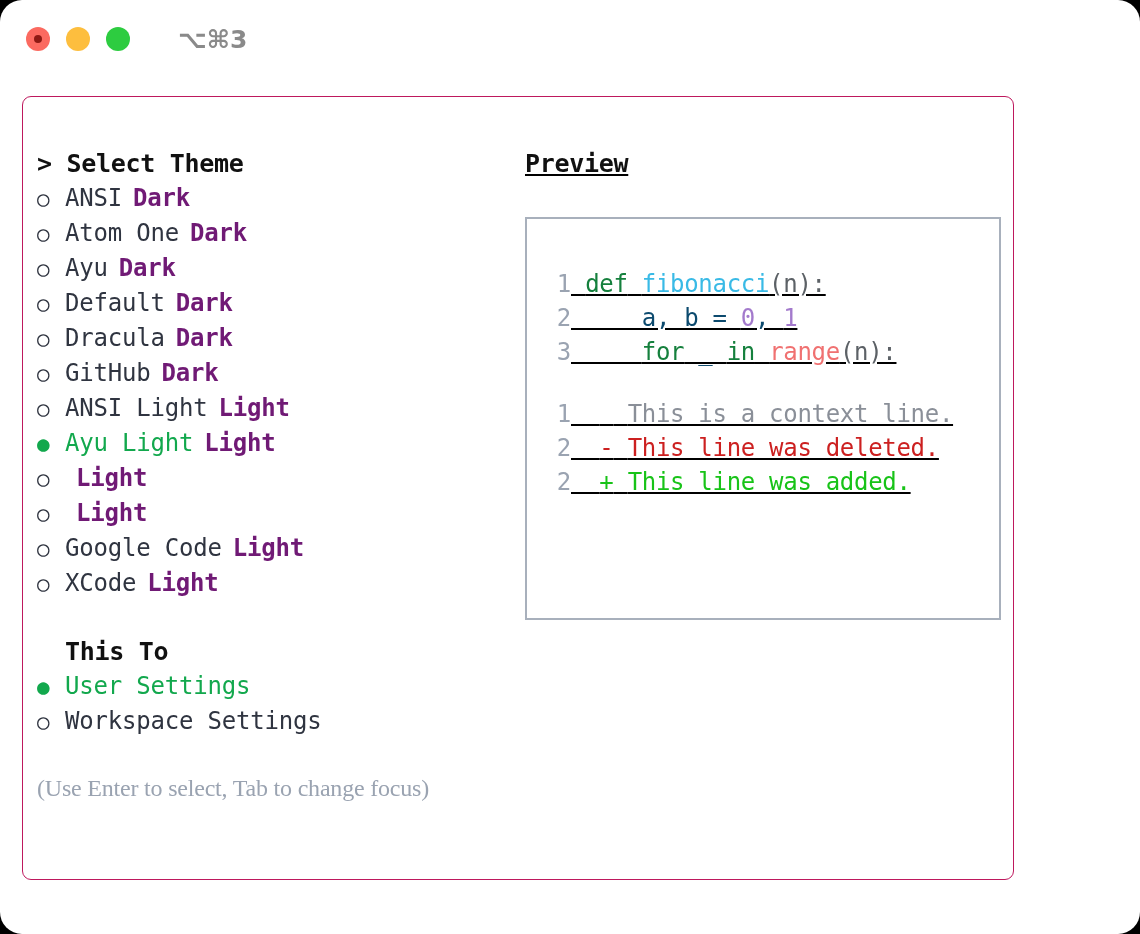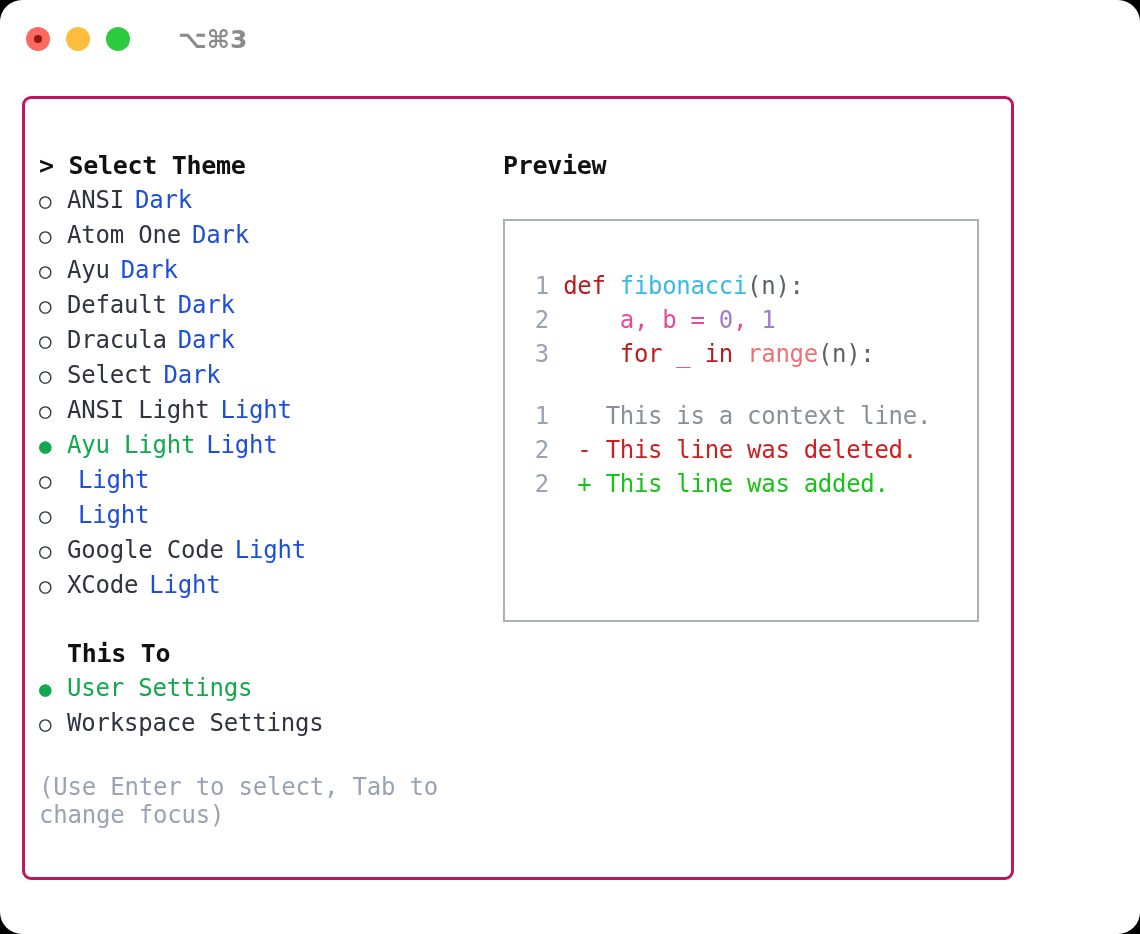--- a/index.html
+++ b/index.html
@@ -69,21 +69,21 @@
     font-family: "DejaVu Sans", "Liberation Sans", sans-serif;
   }
 
   
   .card {
     position: absolute;
     left: 22px;
     top: 96px;
     width: 992px;
     height: 784px;
-    border: 3px solid #be185d;
+    border: 1px solid #be185d;
     border-radius: 9px;
     box-sizing: border-box;
     background: #ffffff;
   }
 
   .columns {
     position: absolute;
     left: 0; top: 0;
     width: 100%; height: 100%;
   }
@@ -123,41 +123,44 @@
   .bullet {
     width: 28px;
     flex: 0 0 28px;
     color: #2f3440;
     font-size: 21px;
   }
   .opt.selected .bullet { color: #12a84d; }
   .opt.selected .opt-label { color: #12a84d; }
   .opt-label { color: #2f3440; text-align: center; }
   .opt-variant {
-    color: #1d4ed8;
+    color: #701a75;
     padding-left: 11px;
+    font-weight: bold;
   }
 
   .spacer-sm { height: 34px; }
   .spacer-xs { height: 32px; }
 
   .hint {
     font-size: 24px;
-    line-height: 28px;
+    line-height: 34px;
     color: #9aa3b1;
     letter-spacing: -0.2px;
     width: 420px;
+    font-family: Liberation Serif, serif;
   }
 
   
   .right-col {
     position: absolute;
-    left: 478px;
+    left: 502px;
     top: 50px;
     width: 500px;
+    text-decoration: underline;
   }
   .preview-title {
     font-size: 25px;
     font-weight: bold;
     color: #111111;
     line-height: 34px;
     letter-spacing: -0.3px;
   }
   .preview-box {
     margin-top: 36px;
@@ -175,25 +178,25 @@
     white-space: pre;
     letter-spacing: -0.3px;
     display: block;
   }
   .lineno {
     color: #9aa3b1;
     display: inline-block;
     width: 26px;
     text-align: right;
   }
-  .tok-kw    { color: #b91c1c; }
+  .tok-kw    { color: #15803d; }
   .tok-fn    { color: #39bae6; }
   .tok-call  { color: #f07171; }
   .tok-num   { color: #a37acc; }
-  .tok-plain { color: #ec4899; }
+  .tok-plain { color: #0c4a6e; }
   .tok-punct { color: #5c6166; }
 
   .diff-gap { height: 28px; }
   .diff-context { color: #8a8f98; }
   .diff-del     { color: #cc2020; }
   .diff-add     { color: #18c318; }
 </style>
 </head>
 <body>
 
@@ -242,21 +245,21 @@
           </div>
 
           <div class="opt">
             <span class="bullet">○</span>
             <span class="opt-label">Dracula</span>
             <span class="opt-variant">Dark</span>
           </div>
 
           <div class="opt">
             <span class="bullet">○</span>
-            <span class="opt-label">Select</span>
+            <span class="opt-label">GitHub</span>
             <span class="opt-variant">Dark</span>
           </div>
 
           <div class="opt">
             <span class="bullet">○</span>
             <span class="opt-label">ANSI Light</span>
             <span class="opt-variant">Light</span>
           </div>
 
           <div class="opt selected">

